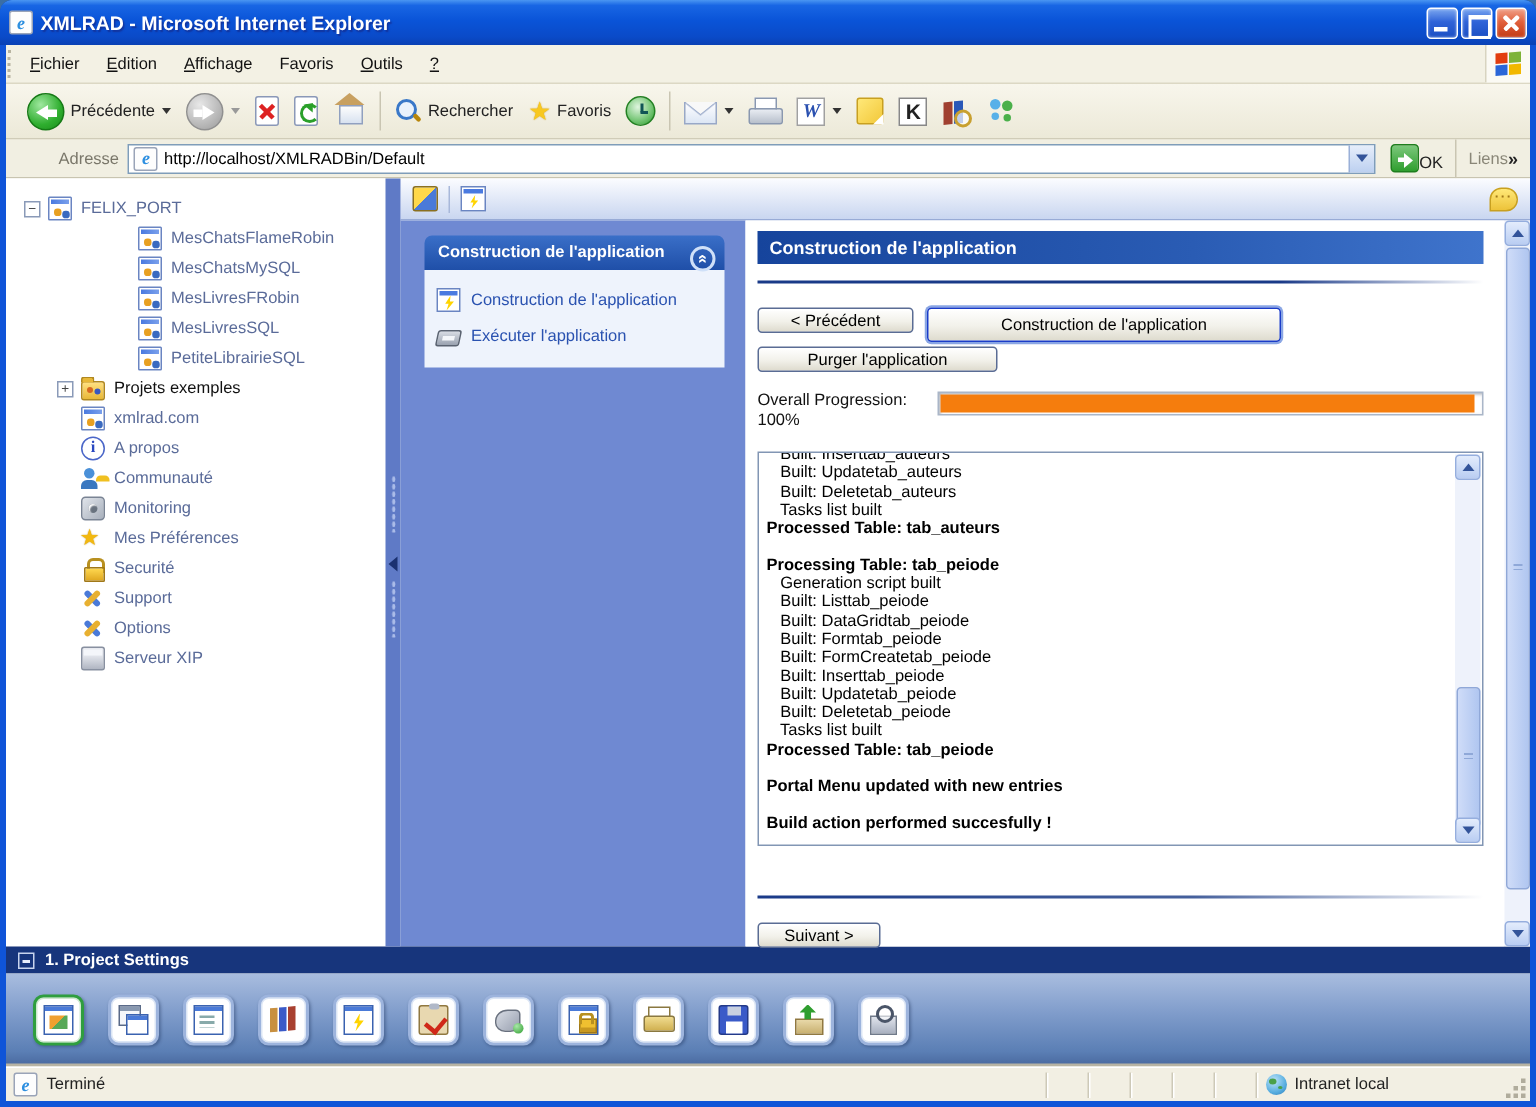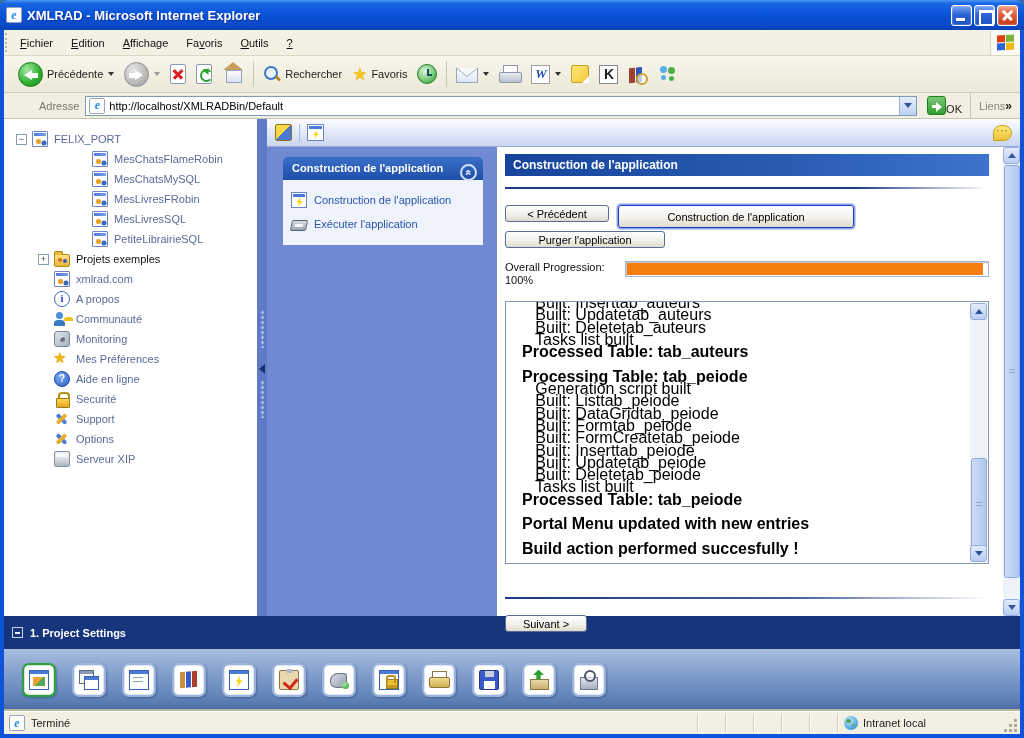--- a/index.html
+++ b/index.html
@@ -177,41 +177,41 @@
   .xpbtn { font-size:11px; color:#000; background:linear-gradient(180deg,#ffffff,#f2f1ea 55%,#dedbce); border:1px solid #5a6c94; border-radius:3px; height:17px; padding:0 12px; box-shadow:inset 0 1px 0 #fff; cursor:pointer; font-family:"Liberation Sans",sans-serif; }
   .xpbtn.prev { width:104px; }
   .xpbtn.build { width:236px; height:23px; border-color:#1a3cc8; box-shadow:0 0 0 1.5px #8aa6e4, inset 0 1px 0 #fff; }
   .xpbtn.purge { width:160px; margin:3px 0 0 8px; display:block; }
   .xpbtn.next { width:82px; margin:16px 0 0 8px; display:block; }
   .progressrow { margin:13px 14px 0 8px; display:flex; align-items:flex-start; gap:6px; }
   .prog-label { width:114px; font-size:11px; color:#111; line-height:13px; }
   .prog-track { flex:1; height:16px; border:1px solid #aab6c8; background:#fff; box-shadow:inset 1px 1px 2px rgba(80,90,110,.45); padding:1px; }
   .prog-fill { height:100%; }
   .logbox { margin:14px 14px 0 8px; height:263px; border:1px solid #8296b4; position:relative; overflow:hidden; background:#fff; }
-  .loglines { position:absolute; left:16px; top:-5px; right:20px; font-size:16px; line-height:12.3px; }
+  .loglines { position:absolute; left:5px; top:-5px; right:20px; font-size:11px; line-height:12.3px; }
   .log-line { white-space:pre; color:#000; }
   .log-line.bold { font-weight:bold; }
   .c-rule2 { margin:33px 14px 0 8px; height:2px; background:linear-gradient(90deg,#1a3a88 0%,#45609c 60%,rgba(70,96,156,0) 100%); }
 
   
   .sb-v { width:17px; background:#eef2fb; position:relative; flex:none; }
   .sb-btn { position:absolute; left:0; width:17px; height:17px; background:linear-gradient(180deg,#e3ecfc,#b9cdf2); border:1px solid #95aede; border-radius:3px; display:flex; align-items:center; justify-content:center; }
   .sb-btn::before { content:""; width:0; height:0; }
   .sb-btn.up { top:0; } .sb-btn.down { bottom:0; }
   .sb-btn.up::before { border-left:4px solid transparent; border-right:4px solid transparent; border-bottom:5px solid #33549a; }
   .sb-btn.down::before { border-left:4px solid transparent; border-right:4px solid transparent; border-top:5px solid #33549a; }
   .sb-thumb { position:absolute; left:0.5px; width:16px; background:linear-gradient(90deg,#cfdcf8,#b0c6f0); border:1px solid #90a8d8; border-radius:3px; }
   .sb-thumb::after { content:""; position:absolute; left:4px; right:4px; top:calc(50% - 3px); height:6px;
      background-image:repeating-linear-gradient(180deg,#8fa8d8 0 1px,transparent 1px 3px); }
   .log-sb { position:absolute; right:1px; top:1px; bottom:1px; width:17px; background:#eef2fb; }
   .log-sb .sb-thumb { top:60%; height:36%; }
   .main-sb .sb-thumb { top:18px; height:calc(100% - 56px); }
 
   
-  .dock-title { height:33px; background:#17357c; display:flex; align-items:center; padding:0 8px; gap:7px; }
+  .dock-title { height:18px; background:#17357c; display:flex; align-items:center; padding:0 8px; gap:7px; }
   .collapse-box { width:11px; height:11px; border:1px solid #c8d4ee; position:relative; }
   .collapse-box::before { content:""; position:absolute; left:2px; top:4px; width:5px; height:2px; background:#e8eefc; }
   .dock-title .dt-label { color:#fff; font-size:11px; font-weight:bold; }
   .dock-body { height:62px; background:linear-gradient(180deg,#a9bddf,#7e9bca 45%,#5b7fb5 85%,#4a6aa0); border-bottom:1px solid #3a5a8e; display:flex; align-items:center; padding-left:18px; gap:16px; }
   .bbtn { width:34px; height:34px; background:#fff; border:2px solid #9db4dd; border-radius:7px; box-shadow:inset 0 0 0 1px #dce6f5, 1px 1px 2px rgba(20,40,80,.35); position:relative; cursor:pointer; }
   .bbtn.selected { border-color:#2f9e3f; box-shadow:inset 0 0 0 1px #cfe8cf, 1px 1px 2px rgba(20,40,80,.35); }
   .bicon { position:absolute; left:5px; top:5px; width:20px; height:20px; }
   .gwin { background:#fff; border:1px solid #3a62b0; background-image:linear-gradient(180deg,#4a7ad8 3px,#fff 3px); }
   .g-image::after { content:""; position:absolute; left:3px; top:6px; right:3px; bottom:3px; background:linear-gradient(135deg,#f0a030 50%,#58a858 50%); }
   .g-stack { border:none; background:none; }
@@ -468,25 +468,20 @@
             <span class="ti ic-monitor"></span>
             <span class="tlabel">Monitoring</span>
           </div>
 
           <div class="trow row-top">
             <span class="expander"></span>
             <span class="ti ic-star"></span>
             <span class="tlabel">Mes Préférences</span>
           </div>
 
-          <div class="trow row-top">
-            <span class="expander"></span>
-            <span class="ti ic-help"></span>
-            <span class="tlabel">Aide en ligne</span>
-          </div>
 
           <div class="trow row-top">
             <span class="expander"></span>
             <span class="ti ic-lock"></span>
             <span class="tlabel">Securité</span>
           </div>
 
           <div class="trow row-top">
             <span class="expander"></span>
             <span class="ti ic-tools"></span>

